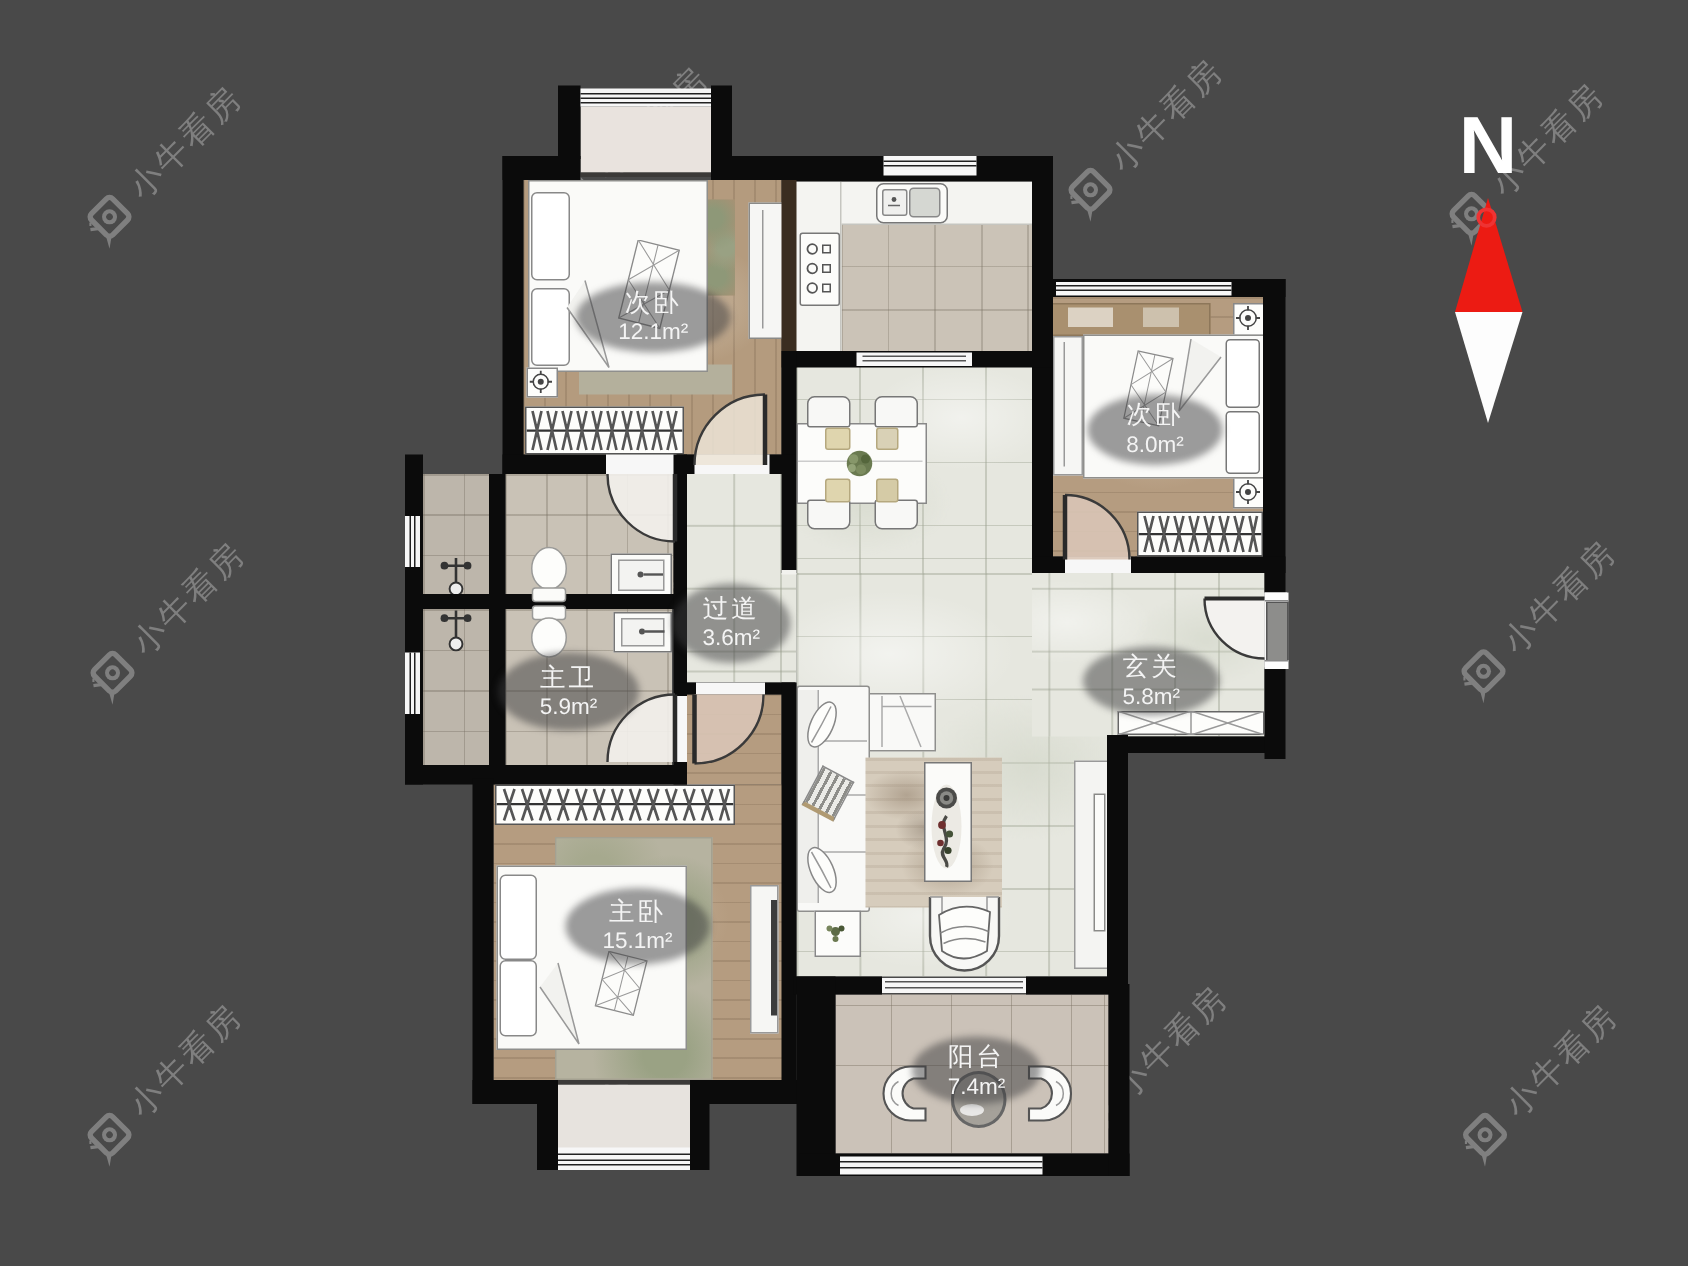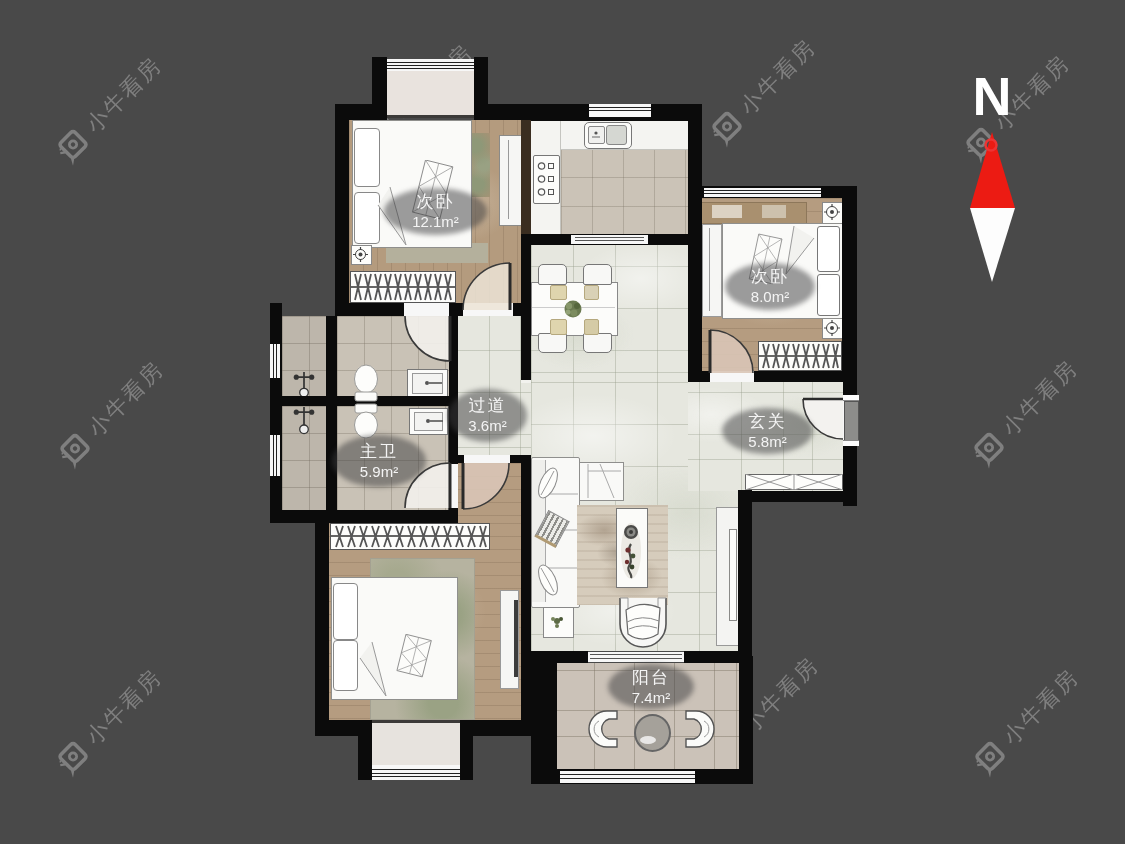--- a/index.html
+++ b/index.html
@@ -649,35 +649,40 @@
       <div class="t2">3.6m²</div>
     </div>
 
 
 <div class="lbl" style="left:332px;top:435px;width:94px;height:52px;">
       <div class="bg"></div>
       <div class="t1" style="margin-top:5px;">主卫</div>
       <div class="t2">5.9m²</div>
     </div>
 
-<div class="lbl" style="left:722px;top:408px;width:91px;height:46px;">
+<div class="lbl" style="left:722px;top:431px;width:91px;height:46px;">
       <div class="bg"></div>
       <div class="t1" style="margin-top:2px;">玄关</div>
       <div class="t2">5.8m²</div>
     </div>
 
 
+<div class="lbl" style="left:377px;top:592px;width:96px;height:51px;">
+      <div class="bg"></div>
+      <div class="t1" style="margin-top:4px;">主卧</div>
+      <div class="t2">15.1m²</div>
+    </div>
 
 <div class="lbl" style="left:725px;top:263px;width:90px;height:47px;">
       <div class="bg"></div>
       <div class="t1" style="margin-top:2px;">次卧</div>
       <div class="t2">8.0m²</div>
     </div>
 
-<div class="lbl" style="left:608px;top:664px;width:86px;height:45px;">
+<div class="lbl" style="left:608px;top:691px;width:86px;height:45px;">
       <div class="bg"></div>
       <div class="t1" style="margin-top:2px;">阳台</div>
       <div class="t2">7.4m²</div>
     </div>
 
 <svg class="abs" style="left:955px;top:60px;" width="80" height="230" viewBox="0 0 80 230">
 <text x="37" y="55" font-size="54" font-weight="bold" fill="#fff" font-family="Liberation Sans" text-anchor="middle">N</text>
 <polygon points="37,72 60,148 15,148" fill="#ec1b13"></polygon>
 <polygon points="37,222 60,148 15,148" fill="#fdfdfd"></polygon>
 <circle cx="36" cy="85" r="5.5" fill="none" stroke="#e33" stroke-width="2.5"></circle>

